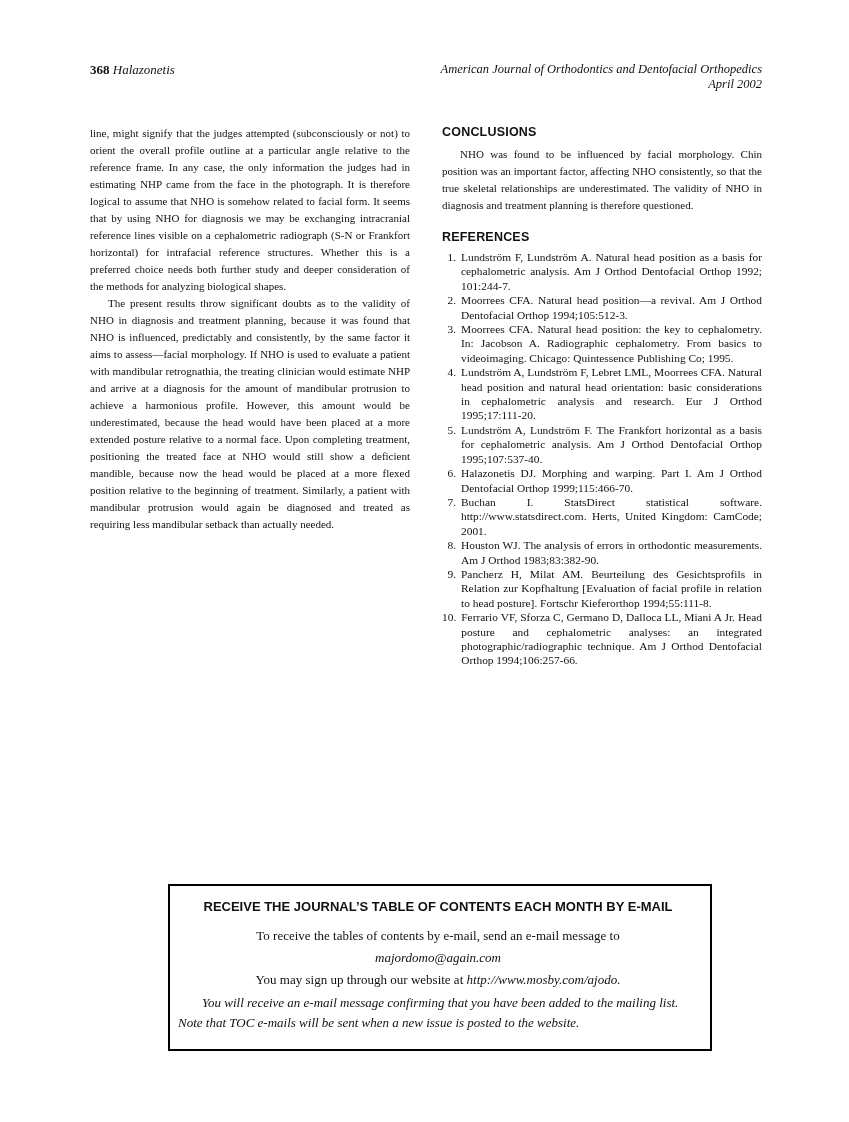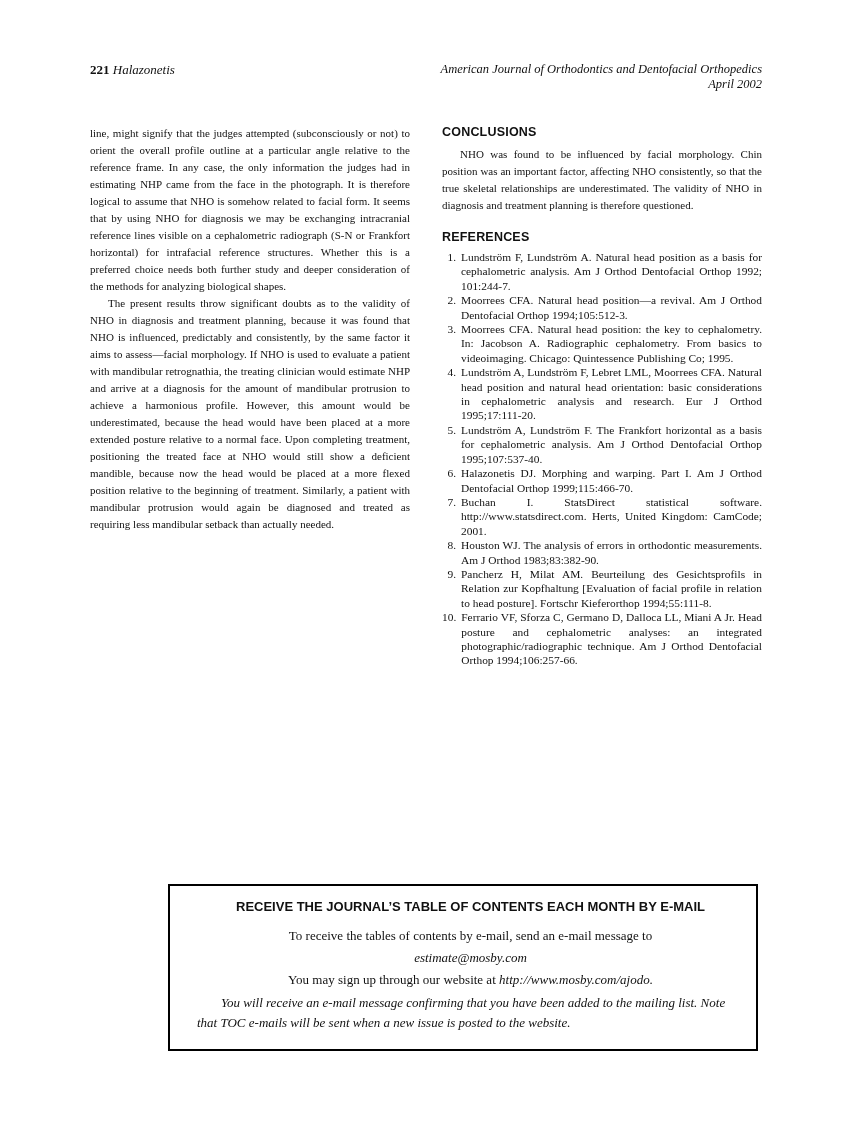--- a/index.html
+++ b/index.html
@@ -62,23 +62,23 @@
     line-height: 14.4px;
     text-align: justify;
   }
   .ref-num { flex: 0 0 19px; text-align: right; padding-right: 5px; }
   .ref-text { flex: 1; }
   
   .toc-box {
     position: absolute;
     top: 884px;
     left: 168px;
-    width: 590px;
+    width: 544px;
     border: 2px solid #000000;
-    padding: 13px 12px 16px 27px;
+    padding: 13px 12px 16px 8px;
     background: #ffffff;
   }
   .toc-title {
     font-family: "Liberation Sans", sans-serif;
     font-size: 13px;
     font-weight: bold;
     text-align: center;
     margin-bottom: 11px;
   }
   .toc-line {
@@ -96,21 +96,21 @@
     font-style: italic;
   }
 </style>
 </head>
 <body>
 
 <div class="page">
 
   <div class="header">
     <div class="header-left">
-      <span class="page-number">221</span>
+      <span class="page-number">368</span>
       <span class="running-author">Halazonetis</span>
     </div>
     <div class="header-right">
       <div>American Journal of Orthodontics and Dentofacial Orthopedics</div>
       <div>April 2002</div>
     </div>
   </div>
 
   <div class="columns">
 
@@ -165,20 +165,20 @@
         <span class="ref-num">10.</span>
         <span class="ref-text">Ferrario VF, Sforza C, Germano D, Dalloca LL, Miani A Jr. Head posture and cephalometric analyses: an integrated photographic/radiographic technique. Am J Orthod Dentofacial Orthop 1994;106:257-66.</span>
       </div>
     </div>
 
   </div>
 
   <div class="toc-box">
     <div class="toc-title">RECEIVE THE JOURNAL’S TABLE OF CONTENTS EACH MONTH BY E-MAIL</div>
     <div class="toc-line">To receive the tables of contents by e-mail, send an e-mail message to</div>
-    <div class="toc-line toc-em">estimate@mosby.com</div>
+    <div class="toc-line toc-em">majordomo@again.com</div>
     <div class="toc-line">
       <span>You may sign up through our website at </span><span class="toc-em">http://www.mosby.com/ajodo.</span>
     </div>
     <div class="toc-note">You will receive an e-mail message confirming that you have been added to the mailing list. Note that TOC e-mails will be sent when a new issue is posted to the website.</div>
   </div>
 
 </div>
 
 </body></html>

